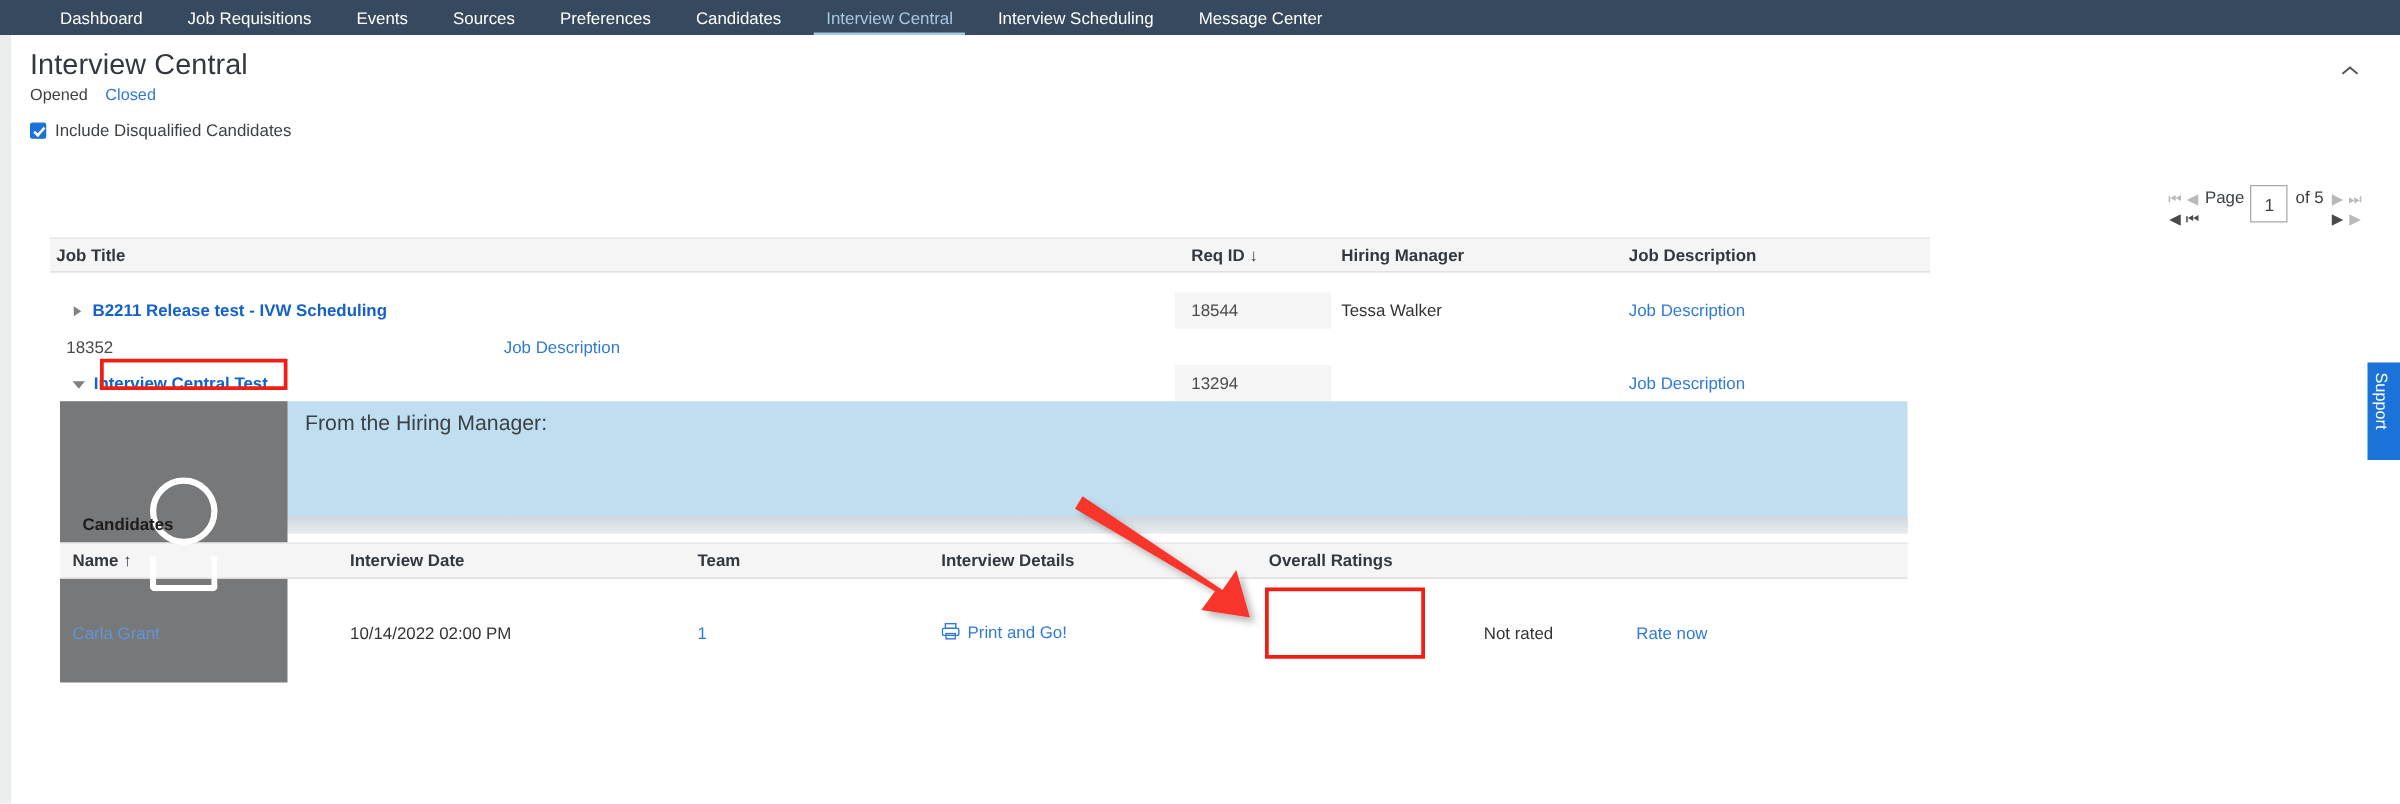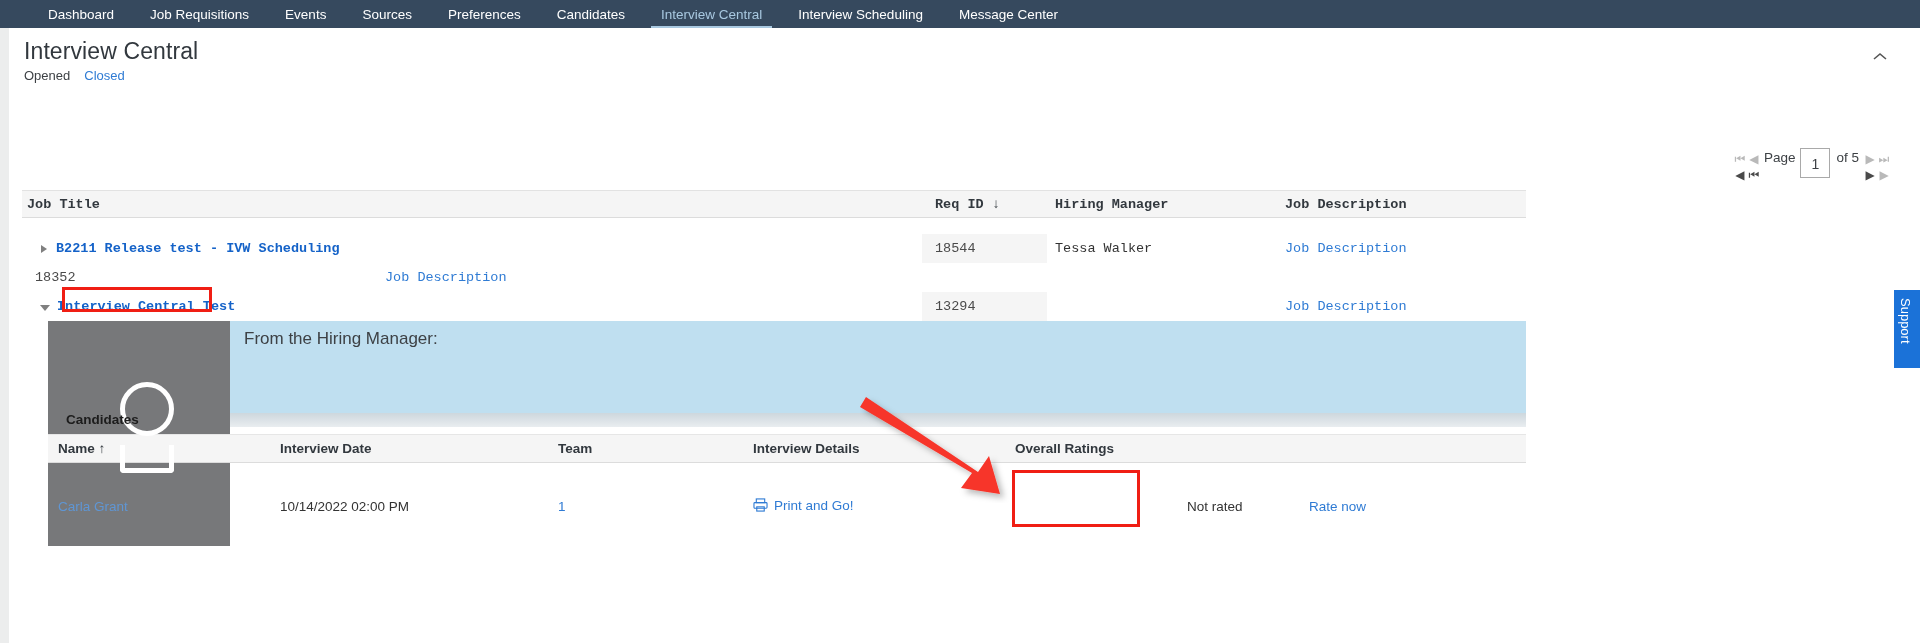--- a/index.html
+++ b/index.html
@@ -112,23 +112,22 @@
     width:30px; height:30px;
     border:1px solid #a9a9a9; background:#fff;
     text-align:center; line-height:30px;
     font-size:14px; color:#3d4145;
     cursor:text;
   }
   .pg-of{ padding:2px 5px 0 6px; }
 
   
   .jobs{
-    position:absolute; left:22px; top:152px;
+    position:absolute; left:40px; top:152px;
     width:1504px;
-    font-family:Liberation Mono, monospace;
   }
   .jobs-head{
     background:#f5f5f5;
     border-top:1px solid #e2e2e2;
     border-bottom:1px solid #dcdcdc;
     height:28px;
     display:flex; align-items:center;
     font-size:13.5px; font-weight:bold; color:#32383e;
   }
   .jr{ display:flex; align-items:center; height:29px; font-size:13.5px; }
@@ -296,20 +295,24 @@
     </svg>
   </div>
 
   <h1 class="page-title">Interview Central</h1>
 
   <div class="subtabs">
     <span class="subtab">Opened</span>
     <span class="subtab link">Closed</span>
   </div>
 
+  <div class="chk-row">
+    <span class="chk"></span>
+    <span>Include Disqualified Candidates</span>
+  </div>
 
   <div class="pager">
     <div class="pg-arrows">
       <div class="r">
         <span class="pg-a">⏮</span>
         <span class="pg-a">◀</span>
       </div>
       <div class="r">
         <span class="pg-a dark">◀</span>
         <span class="pg-a dark">⏮</span>

